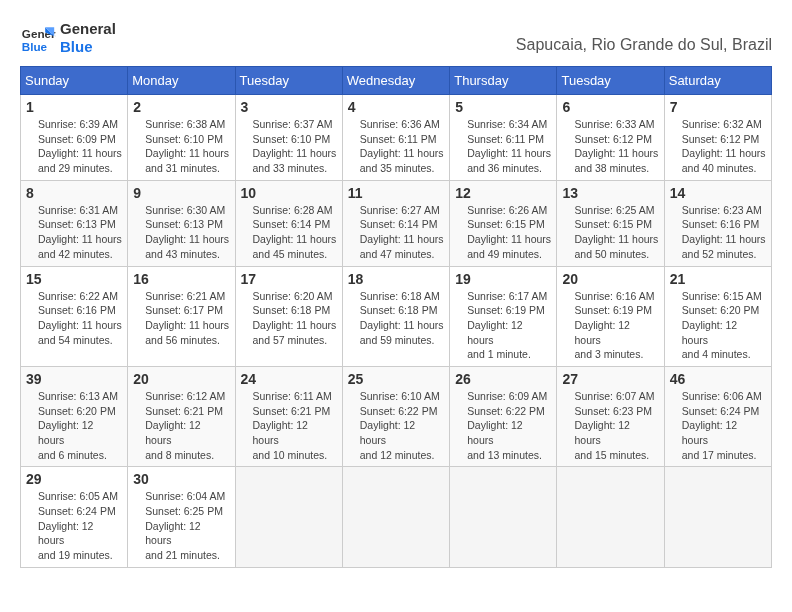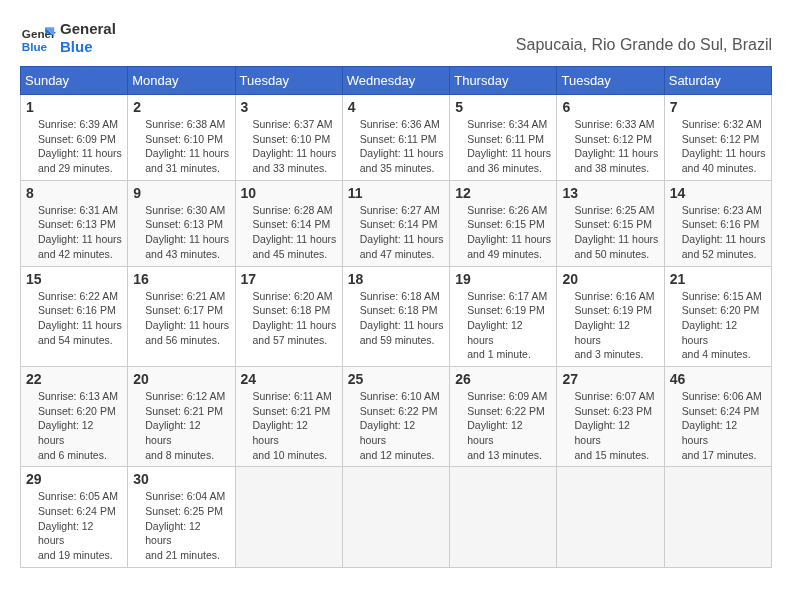--- a/index.html
+++ b/index.html
@@ -200,21 +200,21 @@
           <span class="day-num">20</span>
           <div class="day-info">Sunrise: 6:16 AM<br>Sunset: 6:19 PM<br>Daylight: 12 hours<br>and 3 minutes.</div>
         </td>
         <td>
           <span class="day-num">21</span>
           <div class="day-info">Sunrise: 6:15 AM<br>Sunset: 6:20 PM<br>Daylight: 12 hours<br>and 4 minutes.</div>
         </td>
       </tr>
       <tr class="row-alt">
         <td>
-          <span class="day-num">22</span>
+          <span class="day-num">39</span>
           <div class="day-info">Sunrise: 6:13 AM<br>Sunset: 6:20 PM<br>Daylight: 12 hours<br>and 6 minutes.</div>
         </td>
         <td>
           <span class="day-num">20</span>
           <div class="day-info">Sunrise: 6:12 AM<br>Sunset: 6:21 PM<br>Daylight: 12 hours<br>and 8 minutes.</div>
         </td>
         <td>
           <span class="day-num">24</span>
           <div class="day-info">Sunrise: 6:11 AM<br>Sunset: 6:21 PM<br>Daylight: 12 hours<br>and 10 minutes.</div>
         </td>

